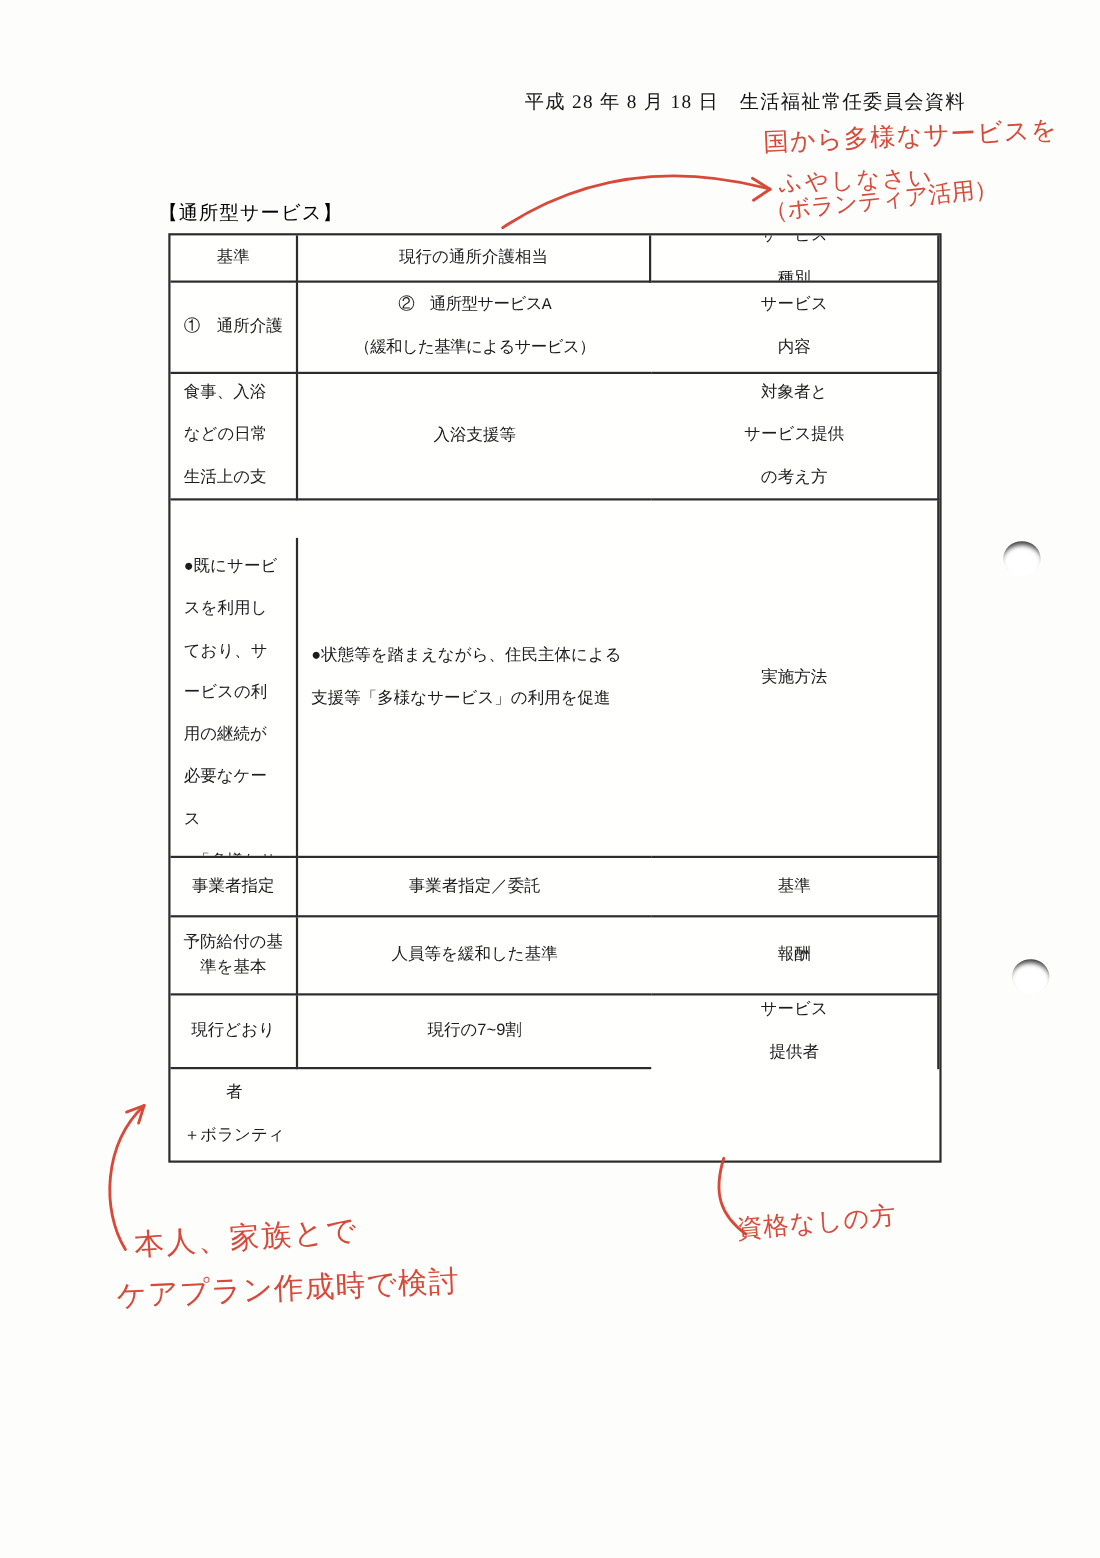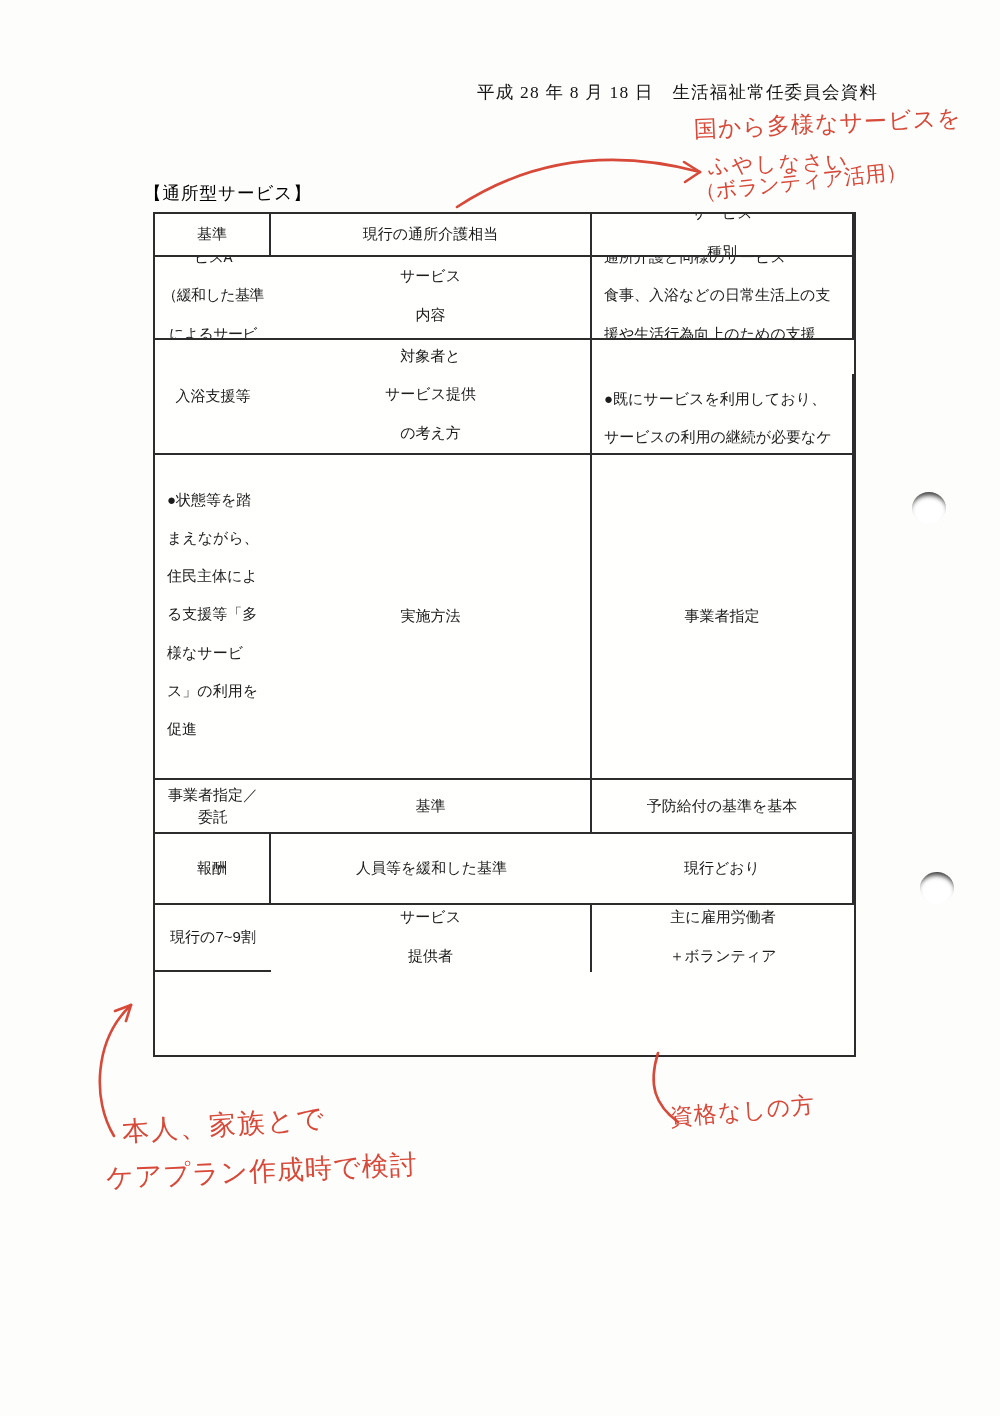--- a/index.html
+++ b/index.html
@@ -75,20 +75,21 @@
 
   <div class="section-title">【通所型サービス】</div>
 
   <div class="cmp-table">
 
     <div class="cell hdr">基準</div>
     <div class="cell hdr">現行の通所介護相当</div>
 
     <div class="cell tall">サービス
 種別</div>
+    <div class="cell">①　通所介護</div>
     <div class="cell tall c3 compact">②　通所型サービスA
 （緩和した基準によるサービス）</div>
 
     <div class="cell tall">サービス
 内容</div>
     <div class="cell tall left pad">通所介護と同様のサービス
 食事、入浴などの日常生活上の支援や生活行為向上のための支援</div>
     <div class="cell c3">入浴支援等</div>
 
     <div class="cell tall">対象者と
@@ -99,23 +100,23 @@
 ●集中的に生活機能の向上のトレーニングを行うことで改善・維持が見込まれるケース
 ※状態等を踏まえながら、多様なサービスの利用を促進していくことが重要。</div>
     <div class="cell tall left pad c3">●状態等を踏まえながら、住民主体による支援等「多様なサービス」の利用を促進</div>
 
     <div class="cell">実施方法</div>
     <div class="cell">事業者指定</div>
     <div class="cell c3">事業者指定／委託</div>
 
     <div class="cell">基準</div>
     <div class="cell">予防給付の基準を基本</div>
+    <div class="cell c3">人員等を緩和した基準</div>
+
     <div class="cell">報酬</div>
-
-    <div class="cell c3">人員等を緩和した基準</div>
     <div class="cell">現行どおり</div>
     <div class="cell c3">現行の7~9割</div>
 
     <div class="cell tall row-last">サービス
 提供者</div>
     <div class="cell tall c3 row-last">主に雇用労働者
 ＋ボランティア</div>
   </div>
 
   <svg class="strokes" width="1000" height="1416" viewBox="0 0 1000 1416">

